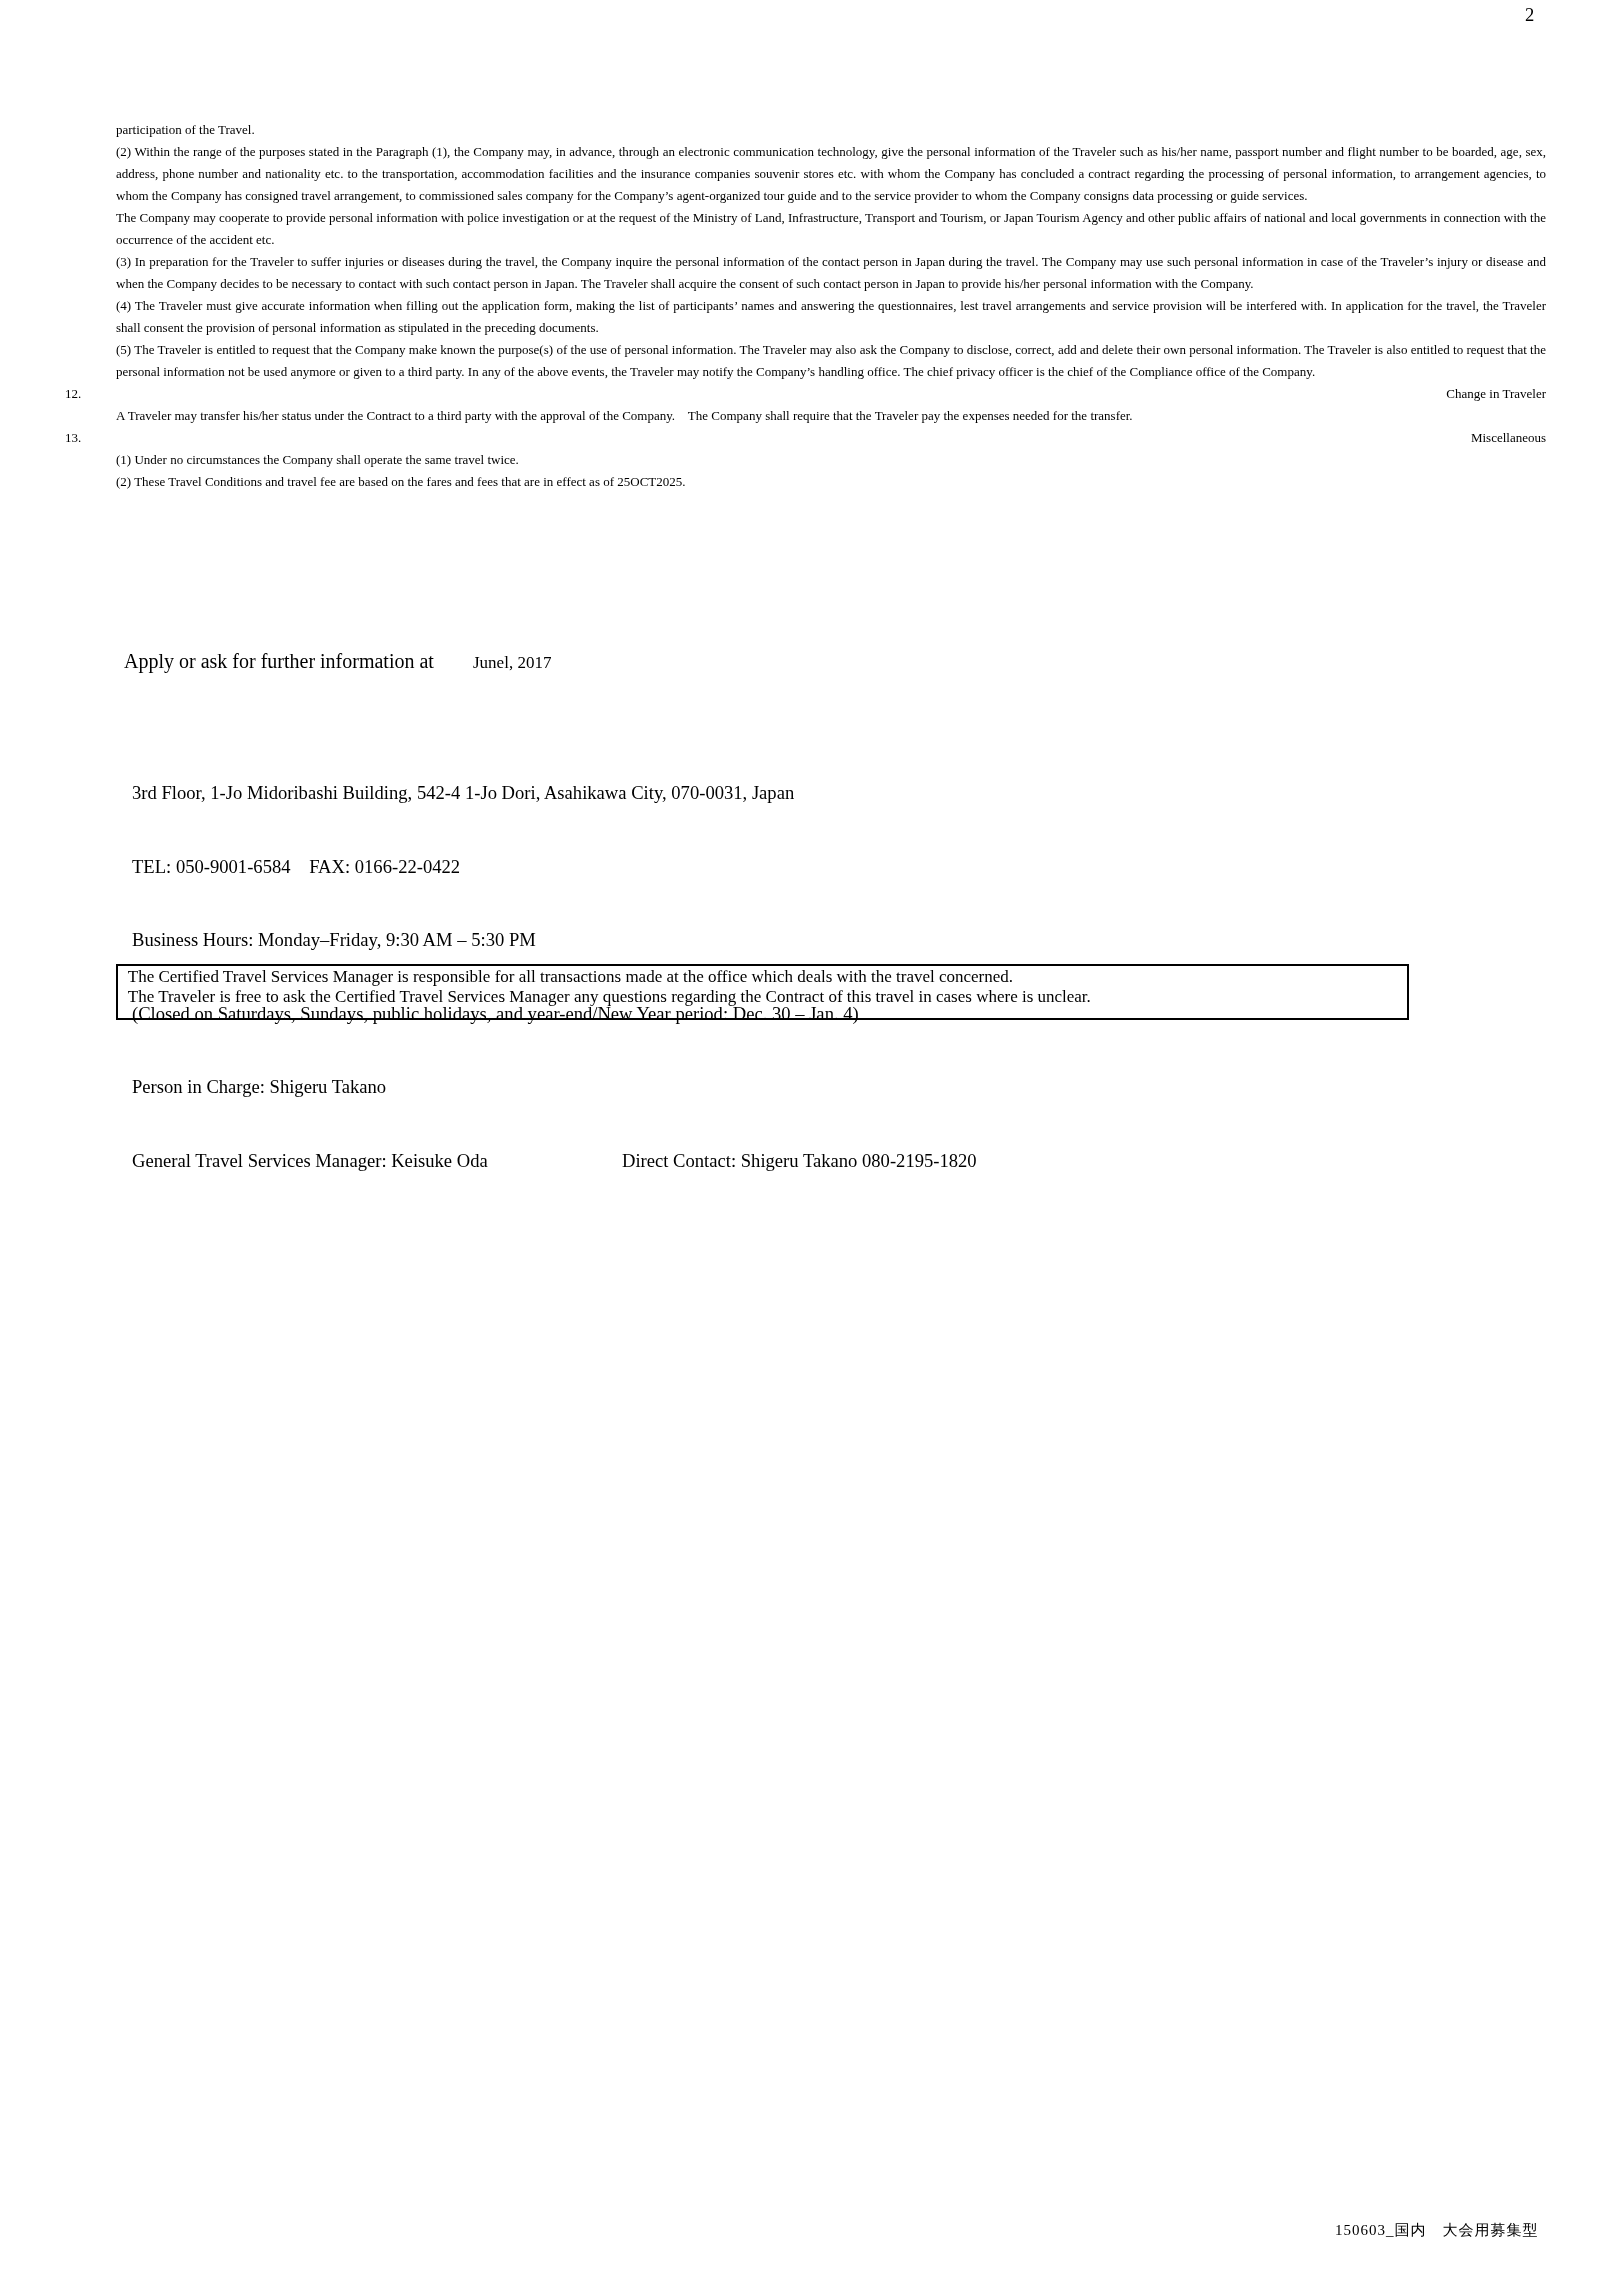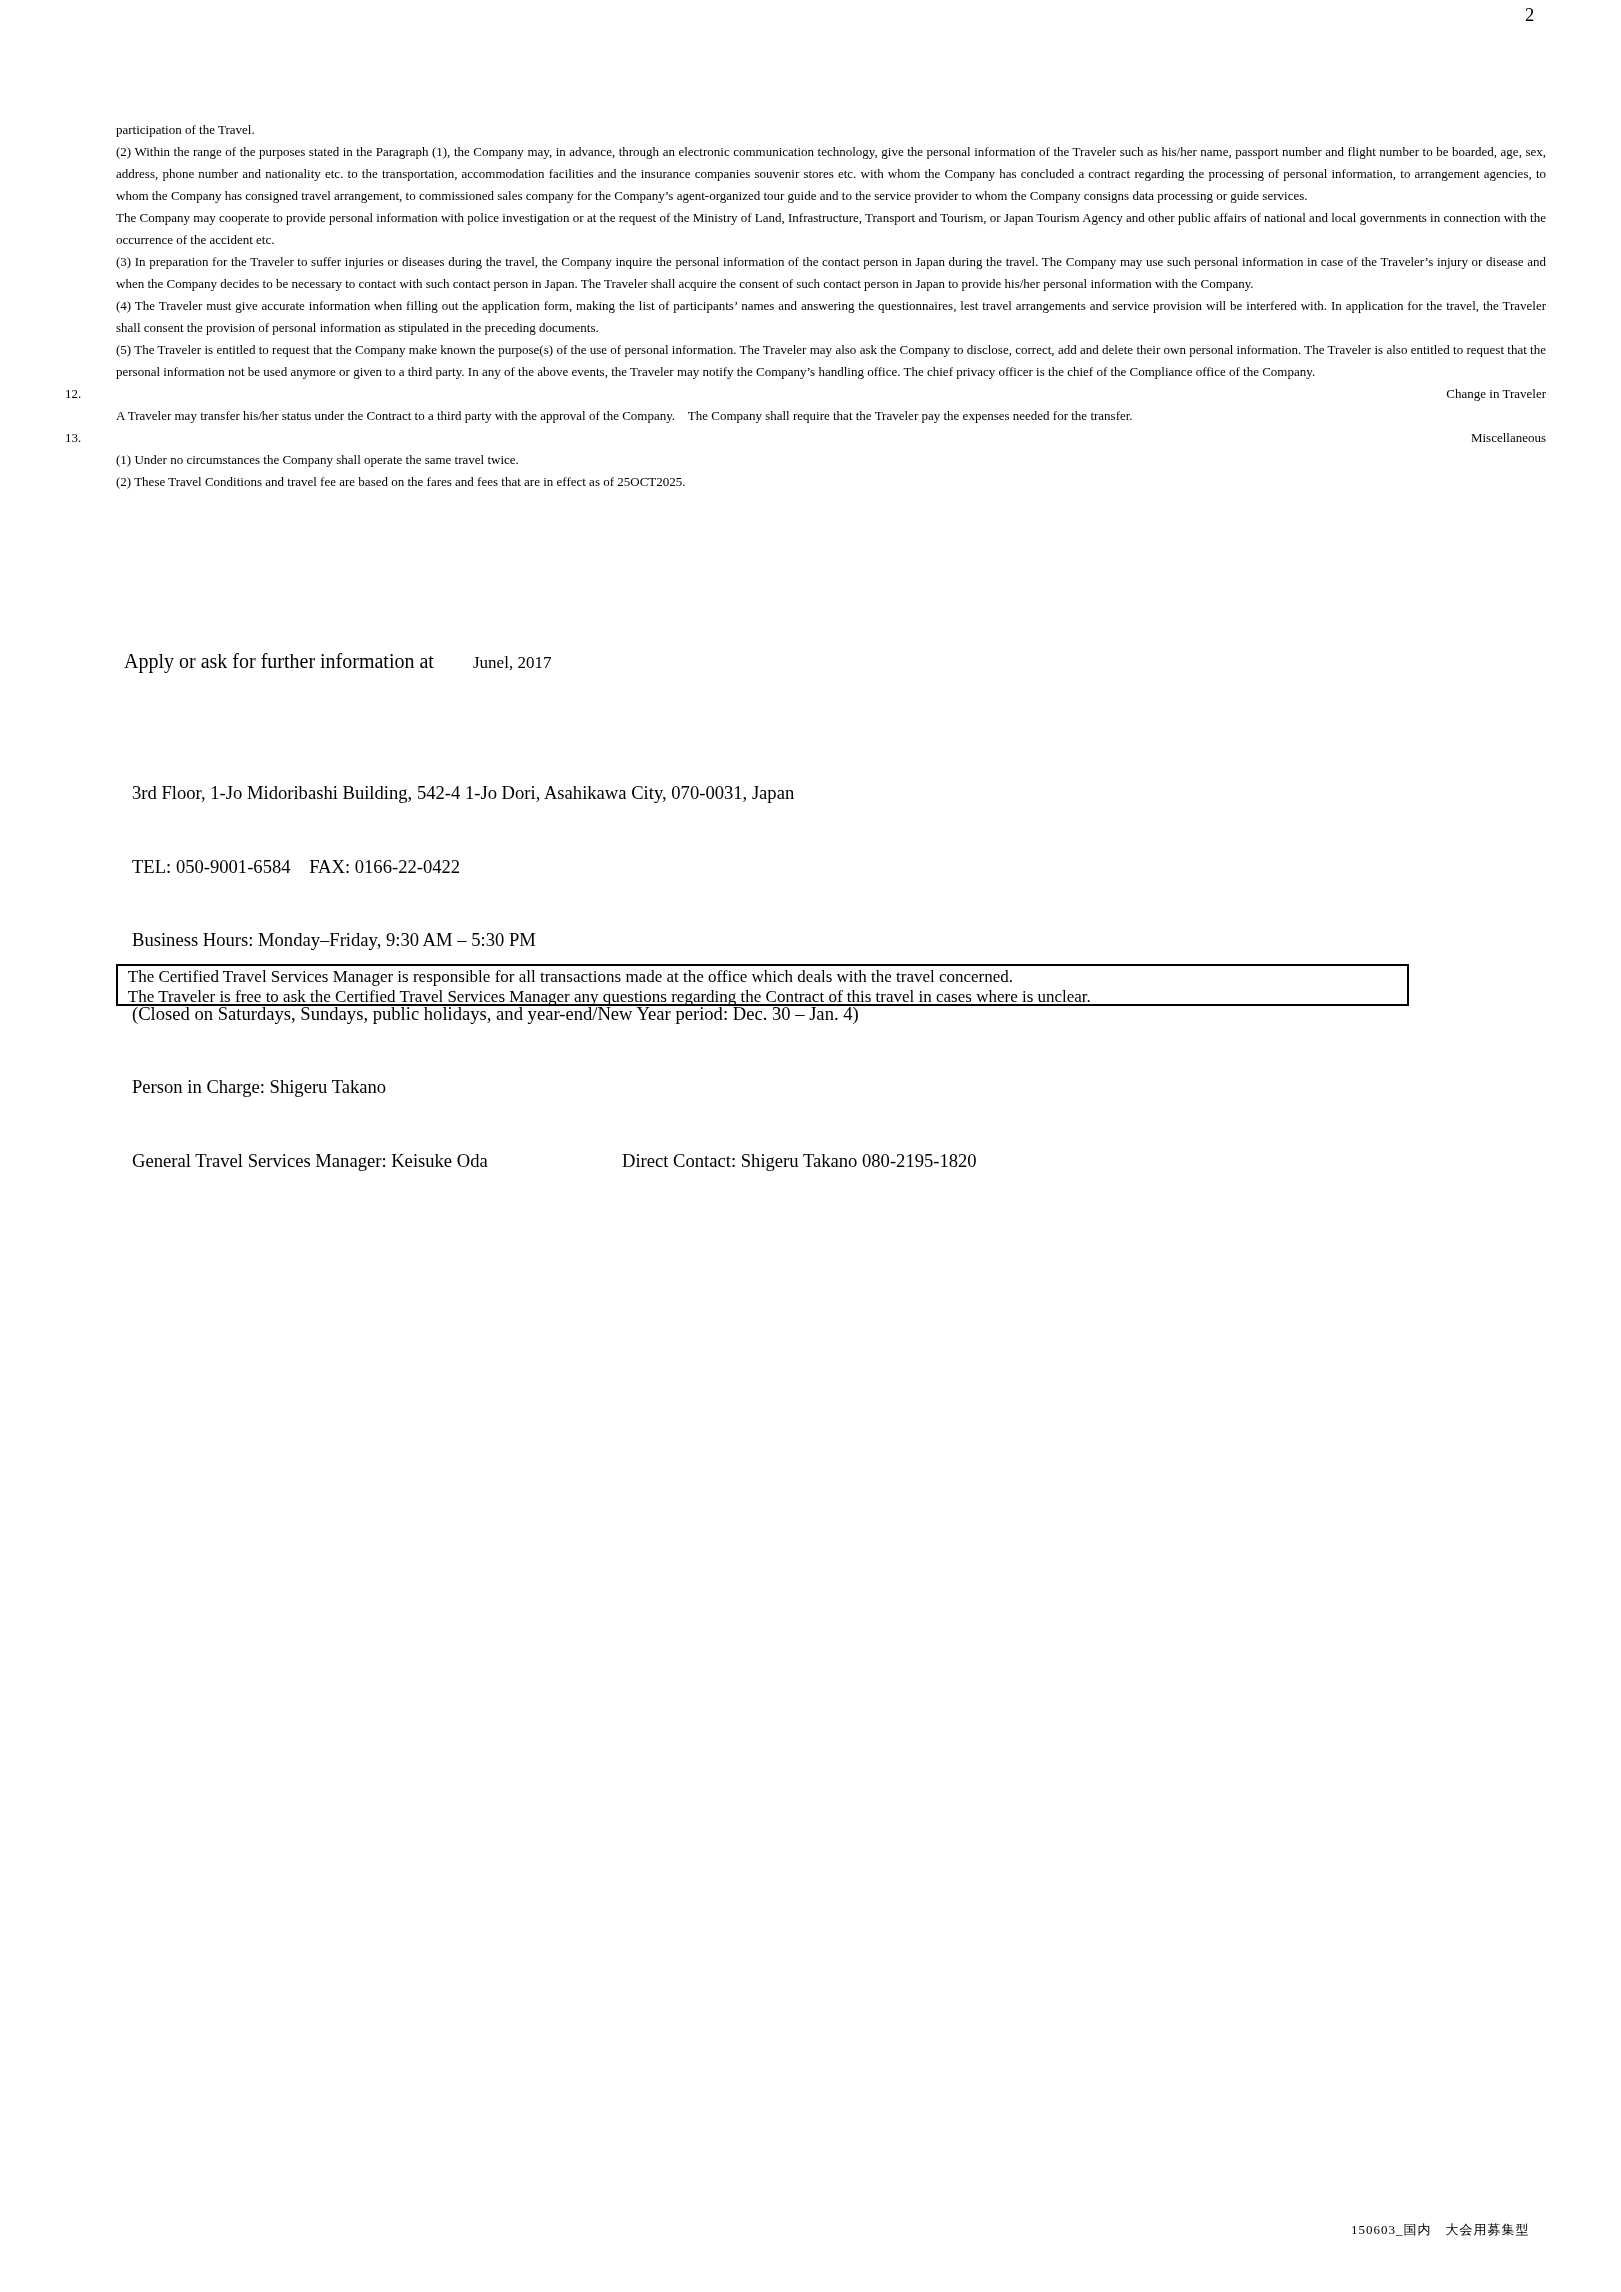--- a/index.html
+++ b/index.html
@@ -31,28 +31,28 @@
     font-size:17px;font-weight:normal;
   }
   .address-block{
     position:absolute;left:124px;top:732px;
     font-size:18.6px;line-height:24.5px;white-space:pre-wrap;margin-left:8px;
   }
   .manager-line{display:flex;}
   .manager-span{display:inline-block;width:490px;}
   .notice-box{
     position:absolute;left:116px;top:964px;
-    width:1293px;height:42px;box-sizing:border-box;
+    width:1293px;height:56px;box-sizing:border-box;
     border:2.9px solid #000000;
     padding:1px 9.8px 0 9.8px;
     font-size:17px;line-height:20px;
   }
   .page-footer{
     position:absolute;left:1335px;top:2221px;
-    font-size:13px;letter-spacing:1px;margin-left:16px;
+    font-size:15px;letter-spacing:1px;
   }
 </style>
 </head>
 <body>
 
 <div class="page-number">2</div>
 
 <div class="content">
   <p>participation of the Travel.</p>
   <p>(2) Within the range of the purposes stated in the Paragraph (1), the Company may, in advance, through an electronic communication technology, give the personal information of the Traveler such as his/her name, passport number and flight number to be boarded, age, sex, address, phone number and nationality etc. to the transportation, accommodation facilities and the insurance companies souvenir stores etc. with whom the Company has concluded a contract regarding the processing of personal information, to arrangement agencies, to whom the Company has consigned travel arrangement, to commissioned sales company for the Company’s agent-organized tour guide and to the service provider to whom the Company consigns data processing or guide services.</p>

